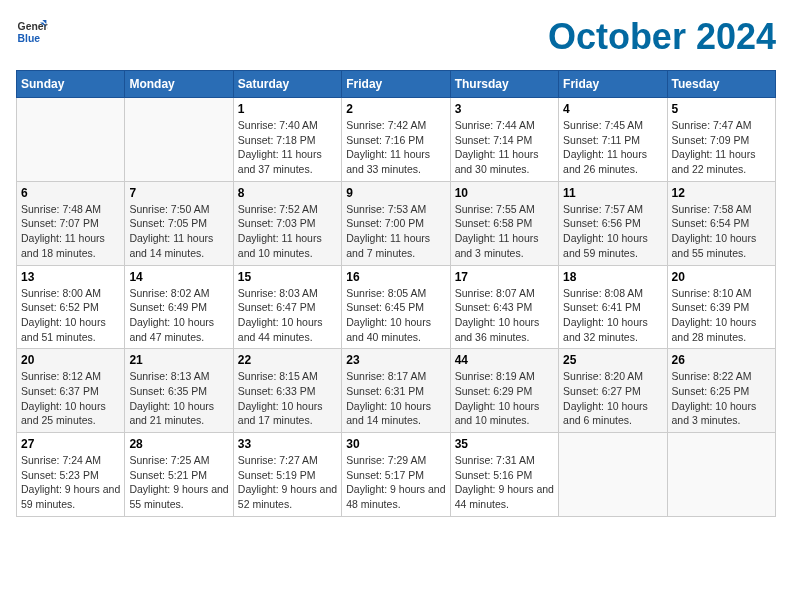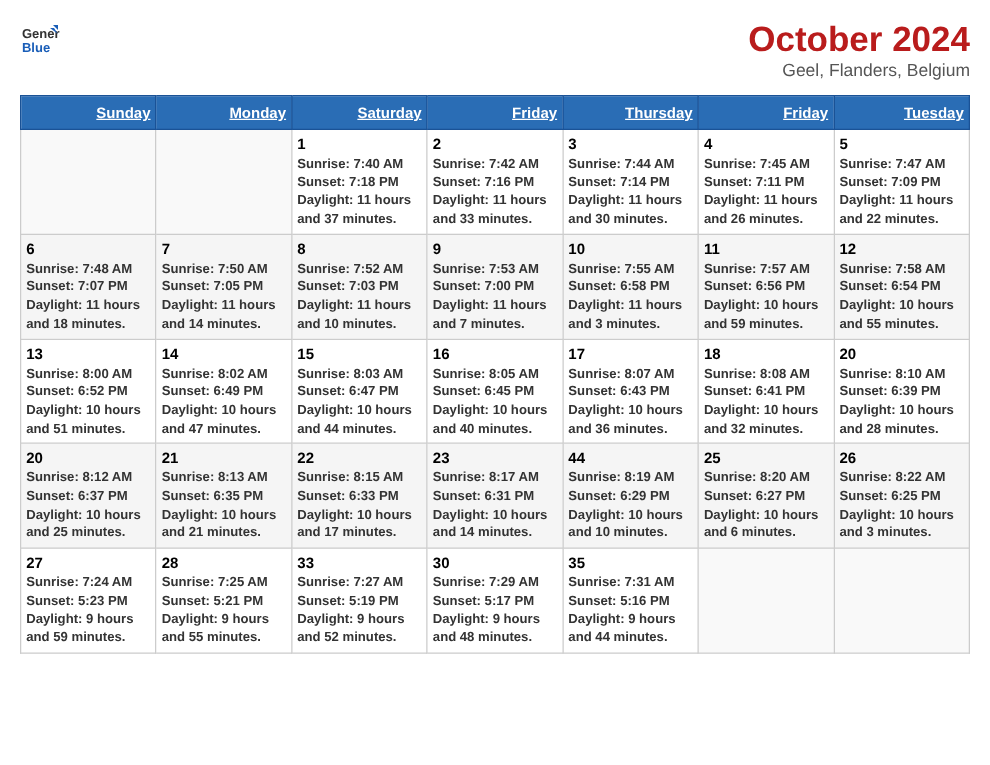--- a/index.html
+++ b/index.html
@@ -22,42 +22,41 @@
       gap: 4px;
     }
     .logo-icon {
       width: 32px;
       height: 32px;
     }
     .title-block {
       text-align: right;
     }
     .month-title {
-      font-size: 28px;
+      font-size: 36px;
       font-weight: bold;
-      color: #b91c1c;
+      color: #0369a1;
     }
     .location {
       font-size: 14px;
       color: #555;
     }
     table {
       width: 100%;
       border-collapse: collapse;
       font-size: 11px;
     }
     thead th {
       background-color: #2a6db5;
       color: #fff;
       padding: 6px 4px;
-      text-align: right;
+      text-align: left;
       font-size: 12px;
       font-weight: bold;
       border: 1px solid #1a5296;
-      text-decoration: underline;
     }
     td {
       border: 1px solid #ccc;
       vertical-align: top;
       padding: 4px;
       width: 14.28%;
       min-height: 80px;
       background: #fff;
     }
     td.empty {
@@ -66,21 +65,20 @@
     .day-num {
       font-weight: bold;
       font-size: 12px;
       margin-bottom: 2px;
       display: block;
     }
     .day-info {
       font-size: 10.5px;
       color: #333;
       line-height: 1.4;
-      font-weight: bold;
     }
     tr:nth-child(even) td {
       background: #f5f5f5;
     }
     tr:nth-child(even) td.empty {
       background: #efefef;
     }
   </style>
 </head>
 <body>
@@ -89,21 +87,20 @@
   <div class="logo">
     <svg class="logo-icon" viewBox="0 0 40 40">
       <text x="2" y="18" font-size="13" font-weight="bold" fill="#333">General</text>
       <text x="2" y="32" font-size="13" font-weight="bold" fill="#1a5eb8">Blue</text>
       <polygon points="30,8 38,14 34,8" fill="#1a5eb8"></polygon>
       <polygon points="33,5 38,10 38,5" fill="#1a5eb8"></polygon>
     </svg>
   </div>
   <div class="title-block">
     <div class="month-title">October 2024</div>
-    <div class="location">Geel, Flanders, Belgium</div>
   </div>
 </div>
 
 <table>
   <thead>
     <tr>
     <th>Sunday</th>
         <th>Monday</th>
         <th>Saturday</th>
         <th>Friday</th>

